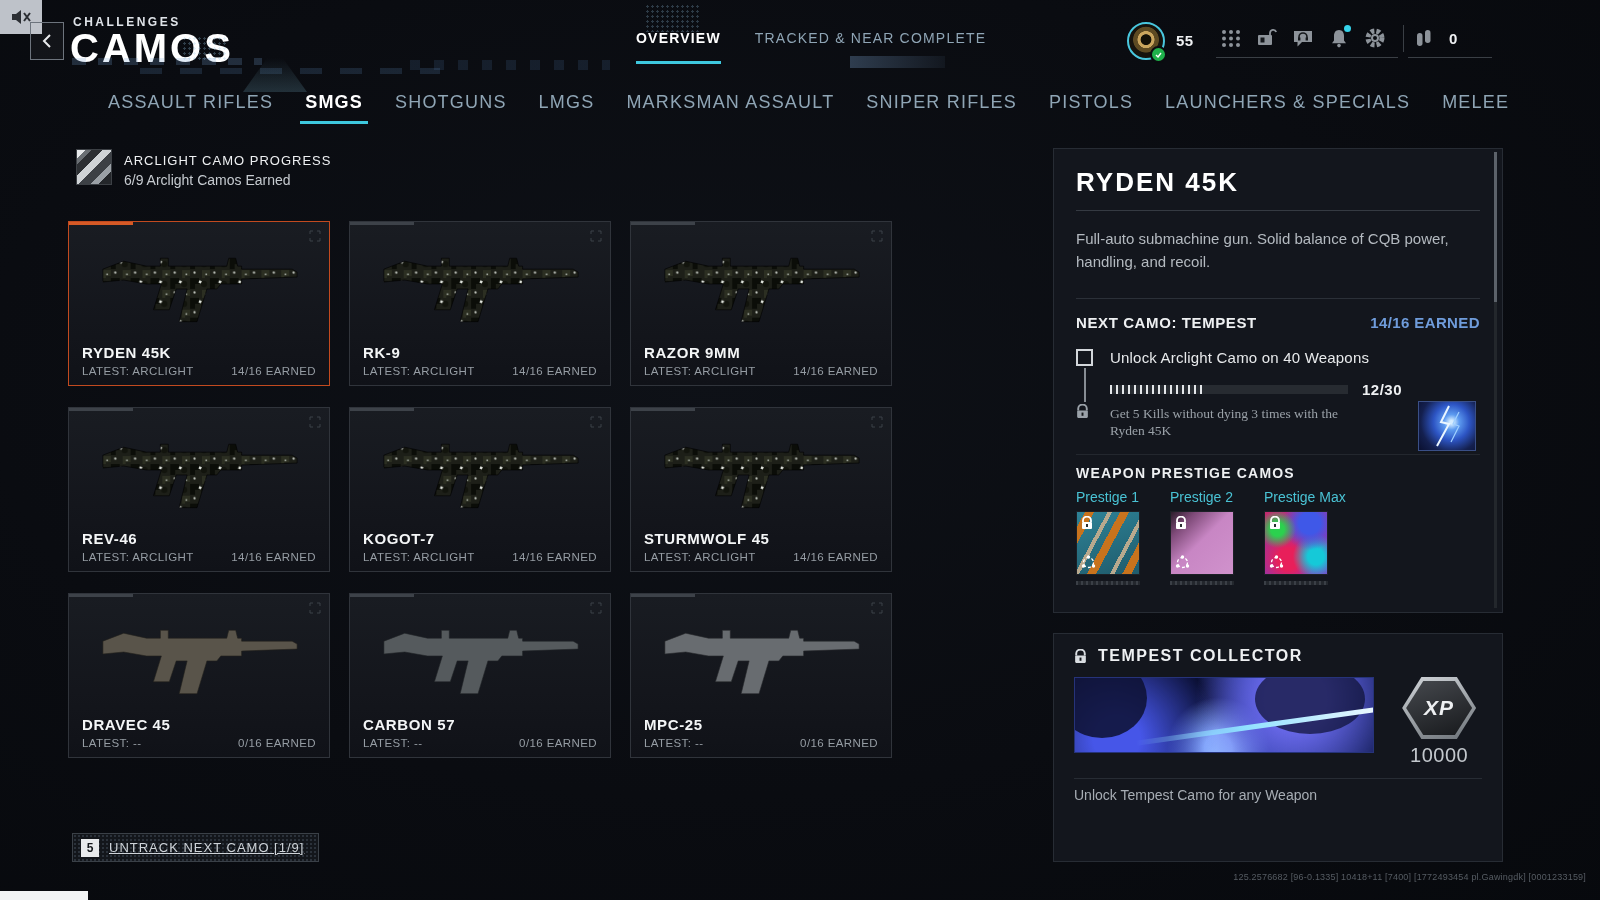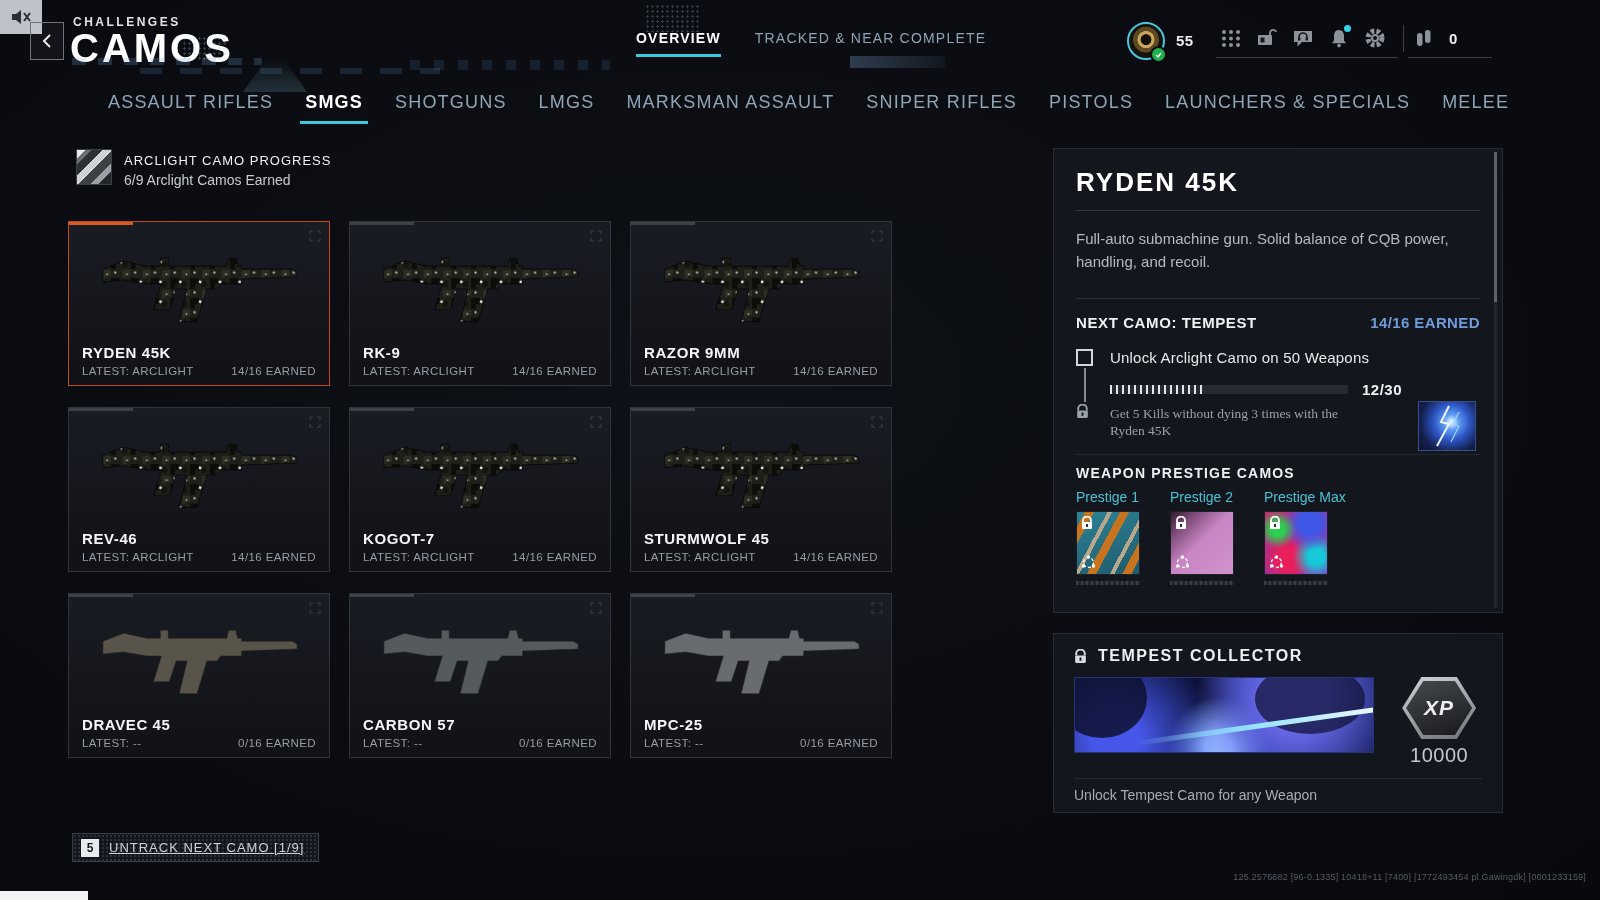--- a/index.html
+++ b/index.html
@@ -15,21 +15,21 @@
   
   .backbtn{left:30px;top:22px;width:32px;height:36px;border:1px solid #6d747d;background:rgba(255,255,255,.04);
     display:flex;align-items:center;justify-content:center;cursor:pointer;}
   .kicker{left:73px;top:15px;font-size:12px;font-weight:bold;letter-spacing:2.5px;color:#dfe3e8;}
   .pagetitle{left:70px;top:26px;font-size:40px;font-weight:bold;letter-spacing:3px;color:#ffffff;}
   .glitch{pointer-events:none;}
   .dots{background-image:radial-gradient(rgba(150,200,230,.55) 1px, transparent 1.2px);background-size:5px 5px;}
 
   
   .view-tabs{left:636px;top:30px;display:flex;gap:34px;align-items:flex-start;}
-  .vtab{font-size:14px;letter-spacing:1.2px;color:#8fa5b5;padding-bottom:8px;cursor:pointer;white-space:nowrap;}
+  .vtab{font-size:14px;letter-spacing:1.2px;color:#8fa5b5;padding-bottom:15px;cursor:pointer;white-space:nowrap;}
   .vtab.active{color:#ffffff;font-weight:bold;border-bottom:3px solid #3ec8de;}
 
   
   .emblem{left:1127px;top:22px;width:34px;height:34px;border-radius:50%;border:2px solid #49c7de;
     background:radial-gradient(circle at 50% 46%, #121008 0 20%, #c9a55e 23% 33%, #5d4a22 35% 50%, #16130d 53% 100%);}
   .checkdot{left:1150px;top:46px;width:13px;height:13px;border-radius:50%;background:#1fb14b;border:2px solid #0a0c10;
     display:flex;align-items:center;justify-content:center;}
   .level{left:1176px;top:32px;font-size:15px;font-weight:bold;color:#eef0f2;letter-spacing:.5px;}
   .hudicons{left:1220px;top:27px;display:flex;gap:14px;align-items:center;}
   .hudicons .ic{width:22px;height:22px;position:relative;cursor:pointer;}
@@ -110,21 +110,21 @@
     radial-gradient(circle at 38% 76%, #e81f5a 0 18%, rgba(0,0,0,0) 44%),
     linear-gradient(135deg,#c42a6c,#8736c9);}
   .swlock{position:absolute;left:4px;top:4px;}
   .swglyph{position:absolute;left:4px;bottom:4px;}
   .minibar{margin-top:6px;height:4px;background:#23272d;
     background-image:repeating-linear-gradient(90deg,#3a3f46 0 2px, rgba(0,0,0,0) 2px 5px);}
   .sbar{left:1494px;top:152px;width:3px;height:456px;background:#23272c;}
   .sthumb{width:3px;height:150px;background:#5c626a;}
 
   
-  .panel2{left:1053px;top:633px;width:450px;height:180px;background:#13161d;border:1px solid #272c34;
+  .panel2{left:1053px;top:633px;width:450px;height:229px;background:#13161d;border:1px solid #272c34;
     box-sizing:border-box;padding:13px 20px 0;}
   .p2head{display:flex;align-items:center;gap:11px;}
   .p2title{font-size:16px;font-weight:bold;letter-spacing:1.5px;color:#eef0f2;}
   .p2body{display:flex;margin-top:12px;gap:22px;align-items:flex-start;}
   .banner{width:308px;height:76px;position:relative;overflow:hidden;border:1px solid #26337a;box-sizing:border-box;
     background:
      radial-gradient(circle at 14% 82%, #4656e8 0 9%, rgba(0,0,0,0) 38%),
      radial-gradient(circle at 74% 28%, #6868e8 0 14%, rgba(0,0,0,0) 44%),
      radial-gradient(circle at 48% 95%, #8fb4ff 0 8%, rgba(0,0,0,0) 30%),
      radial-gradient(circle at 30% 20%, #0a0f33 0 16%, rgba(0,0,0,0) 45%),
@@ -421,21 +421,21 @@
       <div class="ch-col">
         <span class="checkbox"></span>
         <span class="ch-line"></span>
         <svg width="13" height="15" viewBox="0 0 12 14">
             <path d="M2 6 V4.5 a4 4 0 0 1 8 0 V6" fill="none" stroke="#9aa1a8" stroke-width="1.8"></path>
             <rect x="1" y="6" width="10" height="7" rx="1" fill="#9aa1a8"></rect>
             <rect x="5.1" y="8" width="1.8" height="3" fill="#15181c"></rect>
           </svg>
       </div>
       <div class="ch-body">
-        <div class="ch-title">Unlock Arclight Camo on 50 Weapons</div>
+        <div class="ch-title">Unlock Arclight Camo on 40 Weapons</div>
         <div class="ch-progrow">
           <div class="bar">
               <div class="barfill" id="ch-fill" style="width: 40%;"></div>
             </div>
           <span class="ch-count">12/30</span>
         </div>
         <div class="ch-sub">Get 5 Kills without dying 3 times with the Ryden 45K</div>
       </div>
       <div class="camothumb">
         <svg width="56" height="48" viewBox="0 0 56 48">

